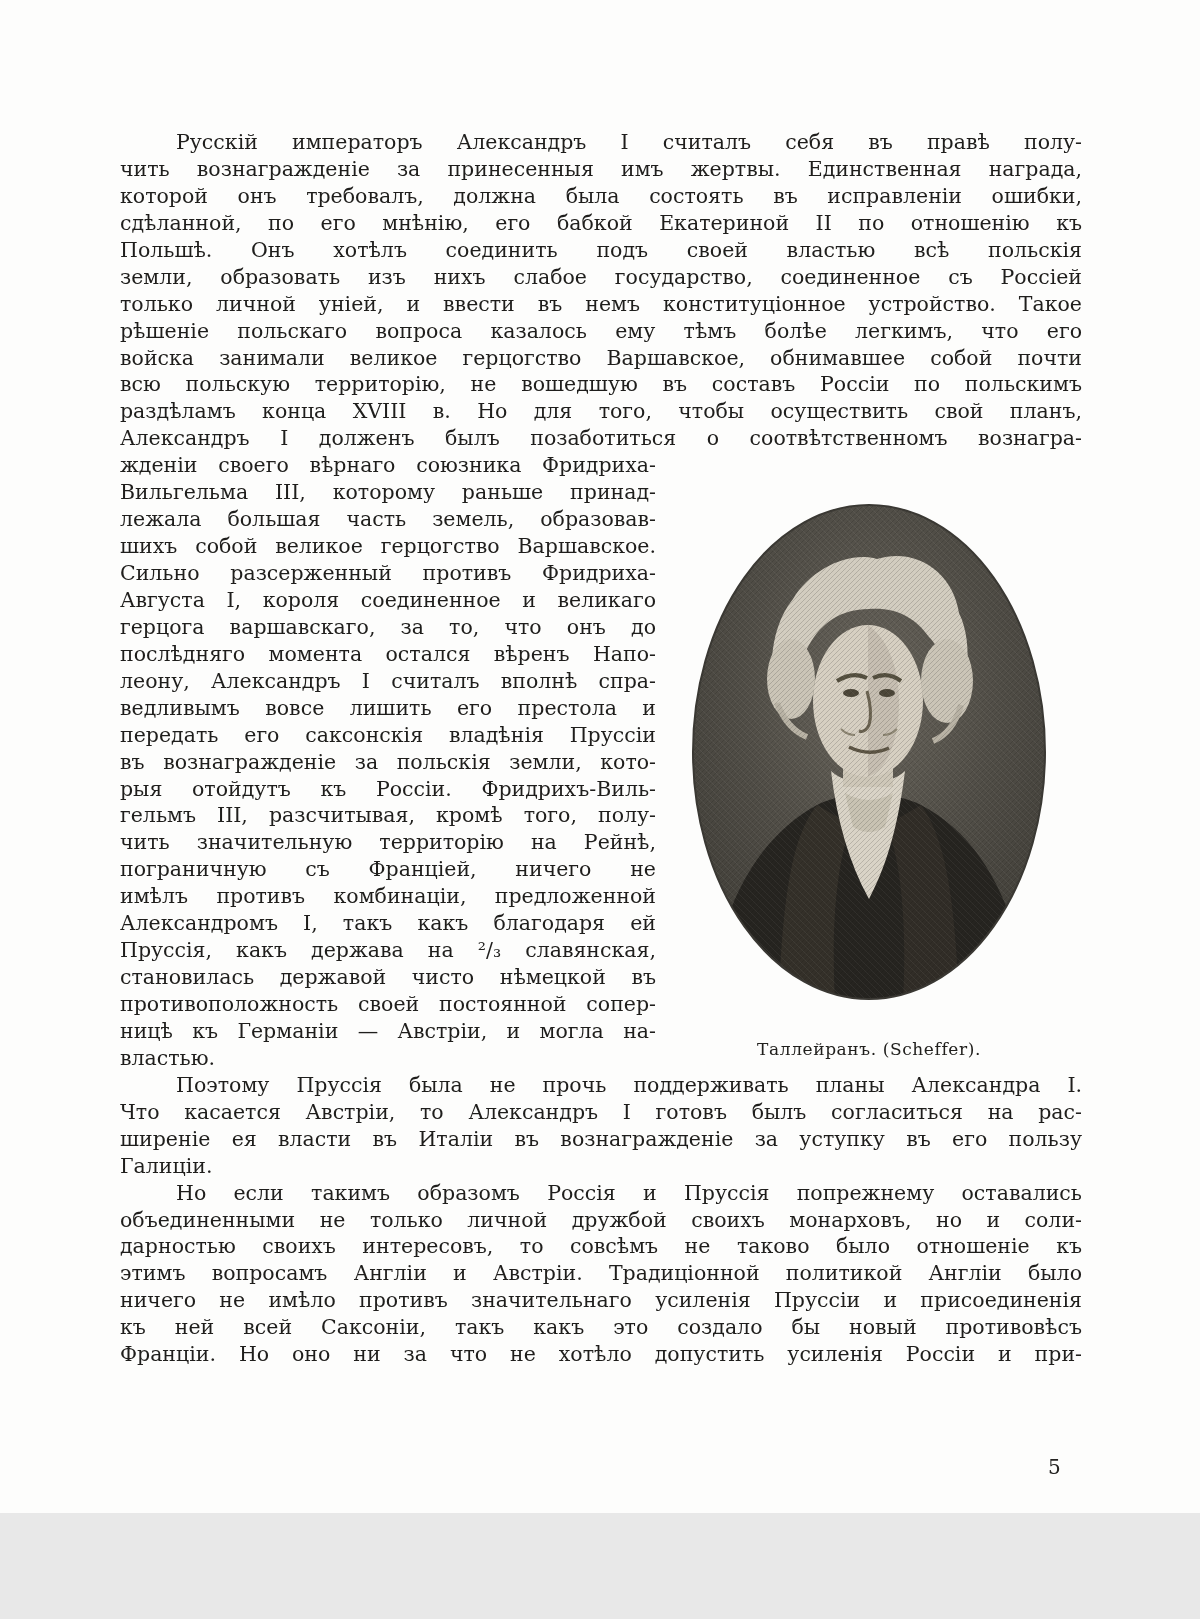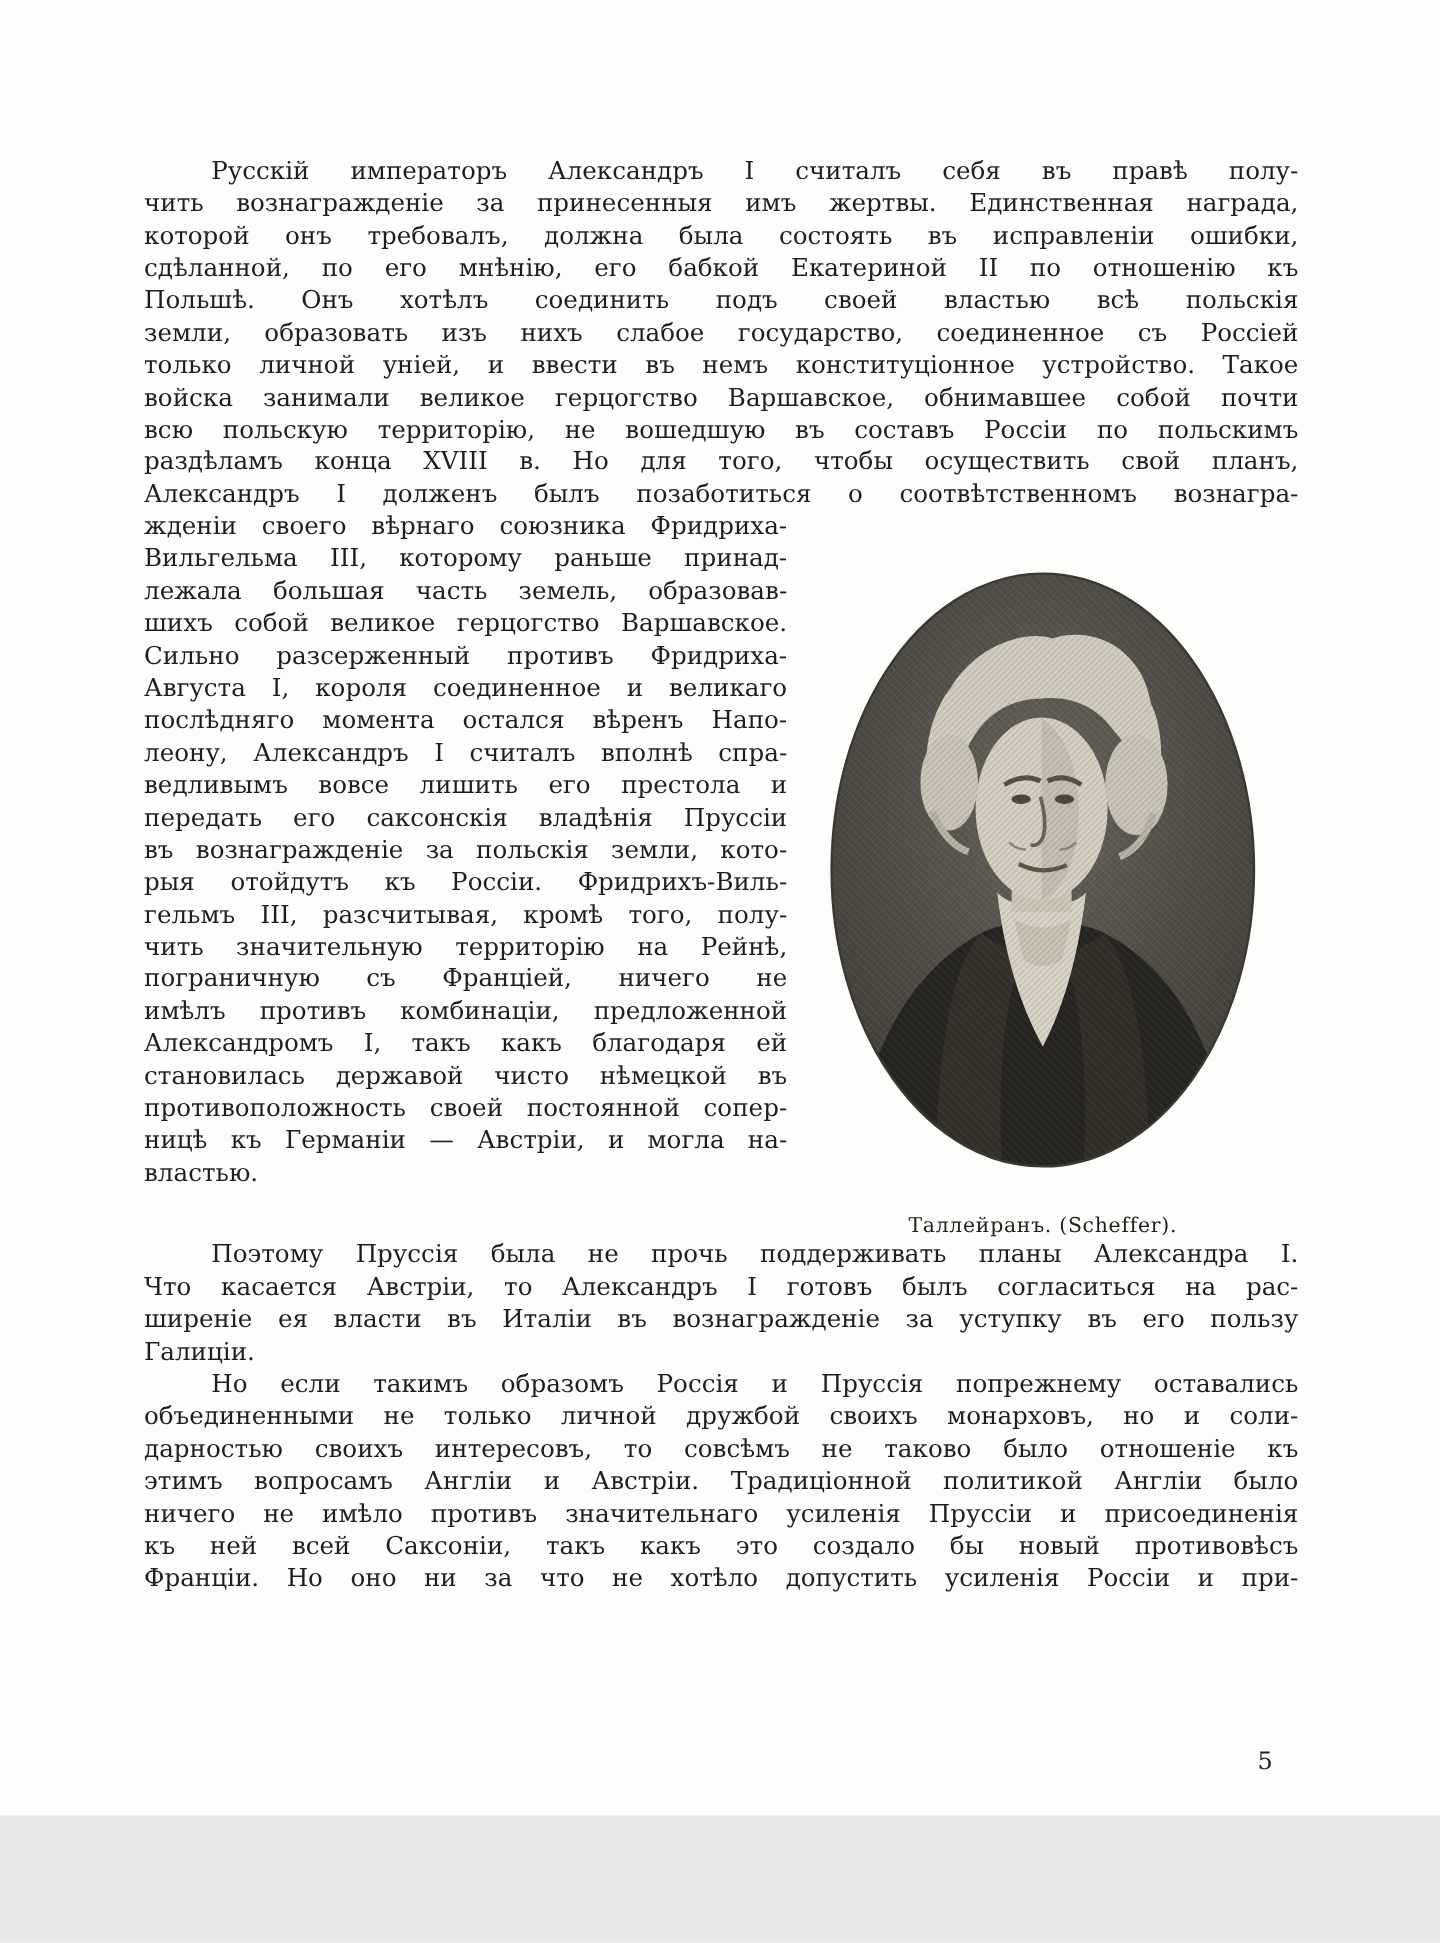--- a/index.html
+++ b/index.html
@@ -76,45 +76,48 @@
   <div class="content">
 
     <div class="para first-indent">
         <div class="ln">Русскій императоръ Александръ I считалъ себя въ правѣ полу-</div>
         <div class="ln">чить вознагражденіе за принесенныя имъ жертвы. Единственная награда,</div>
         <div class="ln">которой онъ требовалъ, должна была состоять въ исправленіи ошибки,</div>
         <div class="ln">сдѣланной, по его мнѣнію, его бабкой Екатериной II по отношенію къ</div>
         <div class="ln">Польшѣ. Онъ хотѣлъ соединить подъ своей властью всѣ польскія</div>
         <div class="ln">земли, образовать изъ нихъ слабое государство, соединенное съ Россіей</div>
         <div class="ln">только личной уніей, и ввести въ немъ конституціонное устройство. Такое</div>
+        <div class="ln">рѣшеніе польскаго вопроса казалось ему тѣмъ болѣе легкимъ, что его</div>
         <div class="ln">войска занимали великое герцогство Варшавское, обнимавшее собой почти</div>
         <div class="ln">всю польскую территорію, не вошедшую въ составъ Россіи по польскимъ</div>
         <div class="ln">раздѣламъ конца XVIII в. Но для того, чтобы осуществить свой планъ,</div>
         <div class="ln">Александръ I долженъ былъ позаботиться о соотвѣтственномъ вознагра-</div>
       </div>
 
     <div class="columns">
       <div class="col-left para left-last">
           <div class="ln">жденіи своего вѣрнаго союзника Фридриха-</div>
           <div class="ln">Вильгельма III, которому раньше принад-</div>
           <div class="ln">лежала большая часть земель, образовав-</div>
           <div class="ln">шихъ собой великое герцогство Варшавское.</div>
           <div class="ln">Сильно разсерженный противъ Фридриха-</div>
           <div class="ln">Августа I, короля соединенное и великаго</div>
+          <div class="ln">герцога варшавскаго, за то, что онъ до</div>
           <div class="ln">послѣдняго момента остался вѣренъ Напо-</div>
           <div class="ln">леону, Александръ I считалъ вполнѣ спра-</div>
           <div class="ln">ведливымъ вовсе лишить его престола и</div>
           <div class="ln">передать его саксонскія владѣнія Пруссіи</div>
           <div class="ln">въ вознагражденіе за польскія земли, кото-</div>
           <div class="ln">рыя отойдутъ къ Россіи. Фридрихъ-Виль-</div>
           <div class="ln">гельмъ III, разсчитывая, кромѣ того, полу-</div>
           <div class="ln">чить значительную территорію на Рейнѣ,</div>
           <div class="ln">пограничную съ Франціей, ничего не</div>
           <div class="ln">имѣлъ противъ комбинаціи, предложенной</div>
           <div class="ln">Александромъ I, такъ какъ благодаря ей</div>
+          <div class="ln">Пруссія, какъ держава на ²/₃ славянская,</div>
           <div class="ln">становилась державой чисто нѣмецкой въ</div>
           <div class="ln">противоположность своей постоянной сопер-</div>
           <div class="ln">ницѣ къ Германіи — Австріи, и могла на-</div>
           <div class="ln">властью.</div>
         </div>
 
       <figure class="col-right">
         <div class="portrait-wrap">
           <svg width="356" height="498" viewBox="0 0 356 498" xmlns="http://www.w3.org/2000/svg" role="img">
             <defs>

